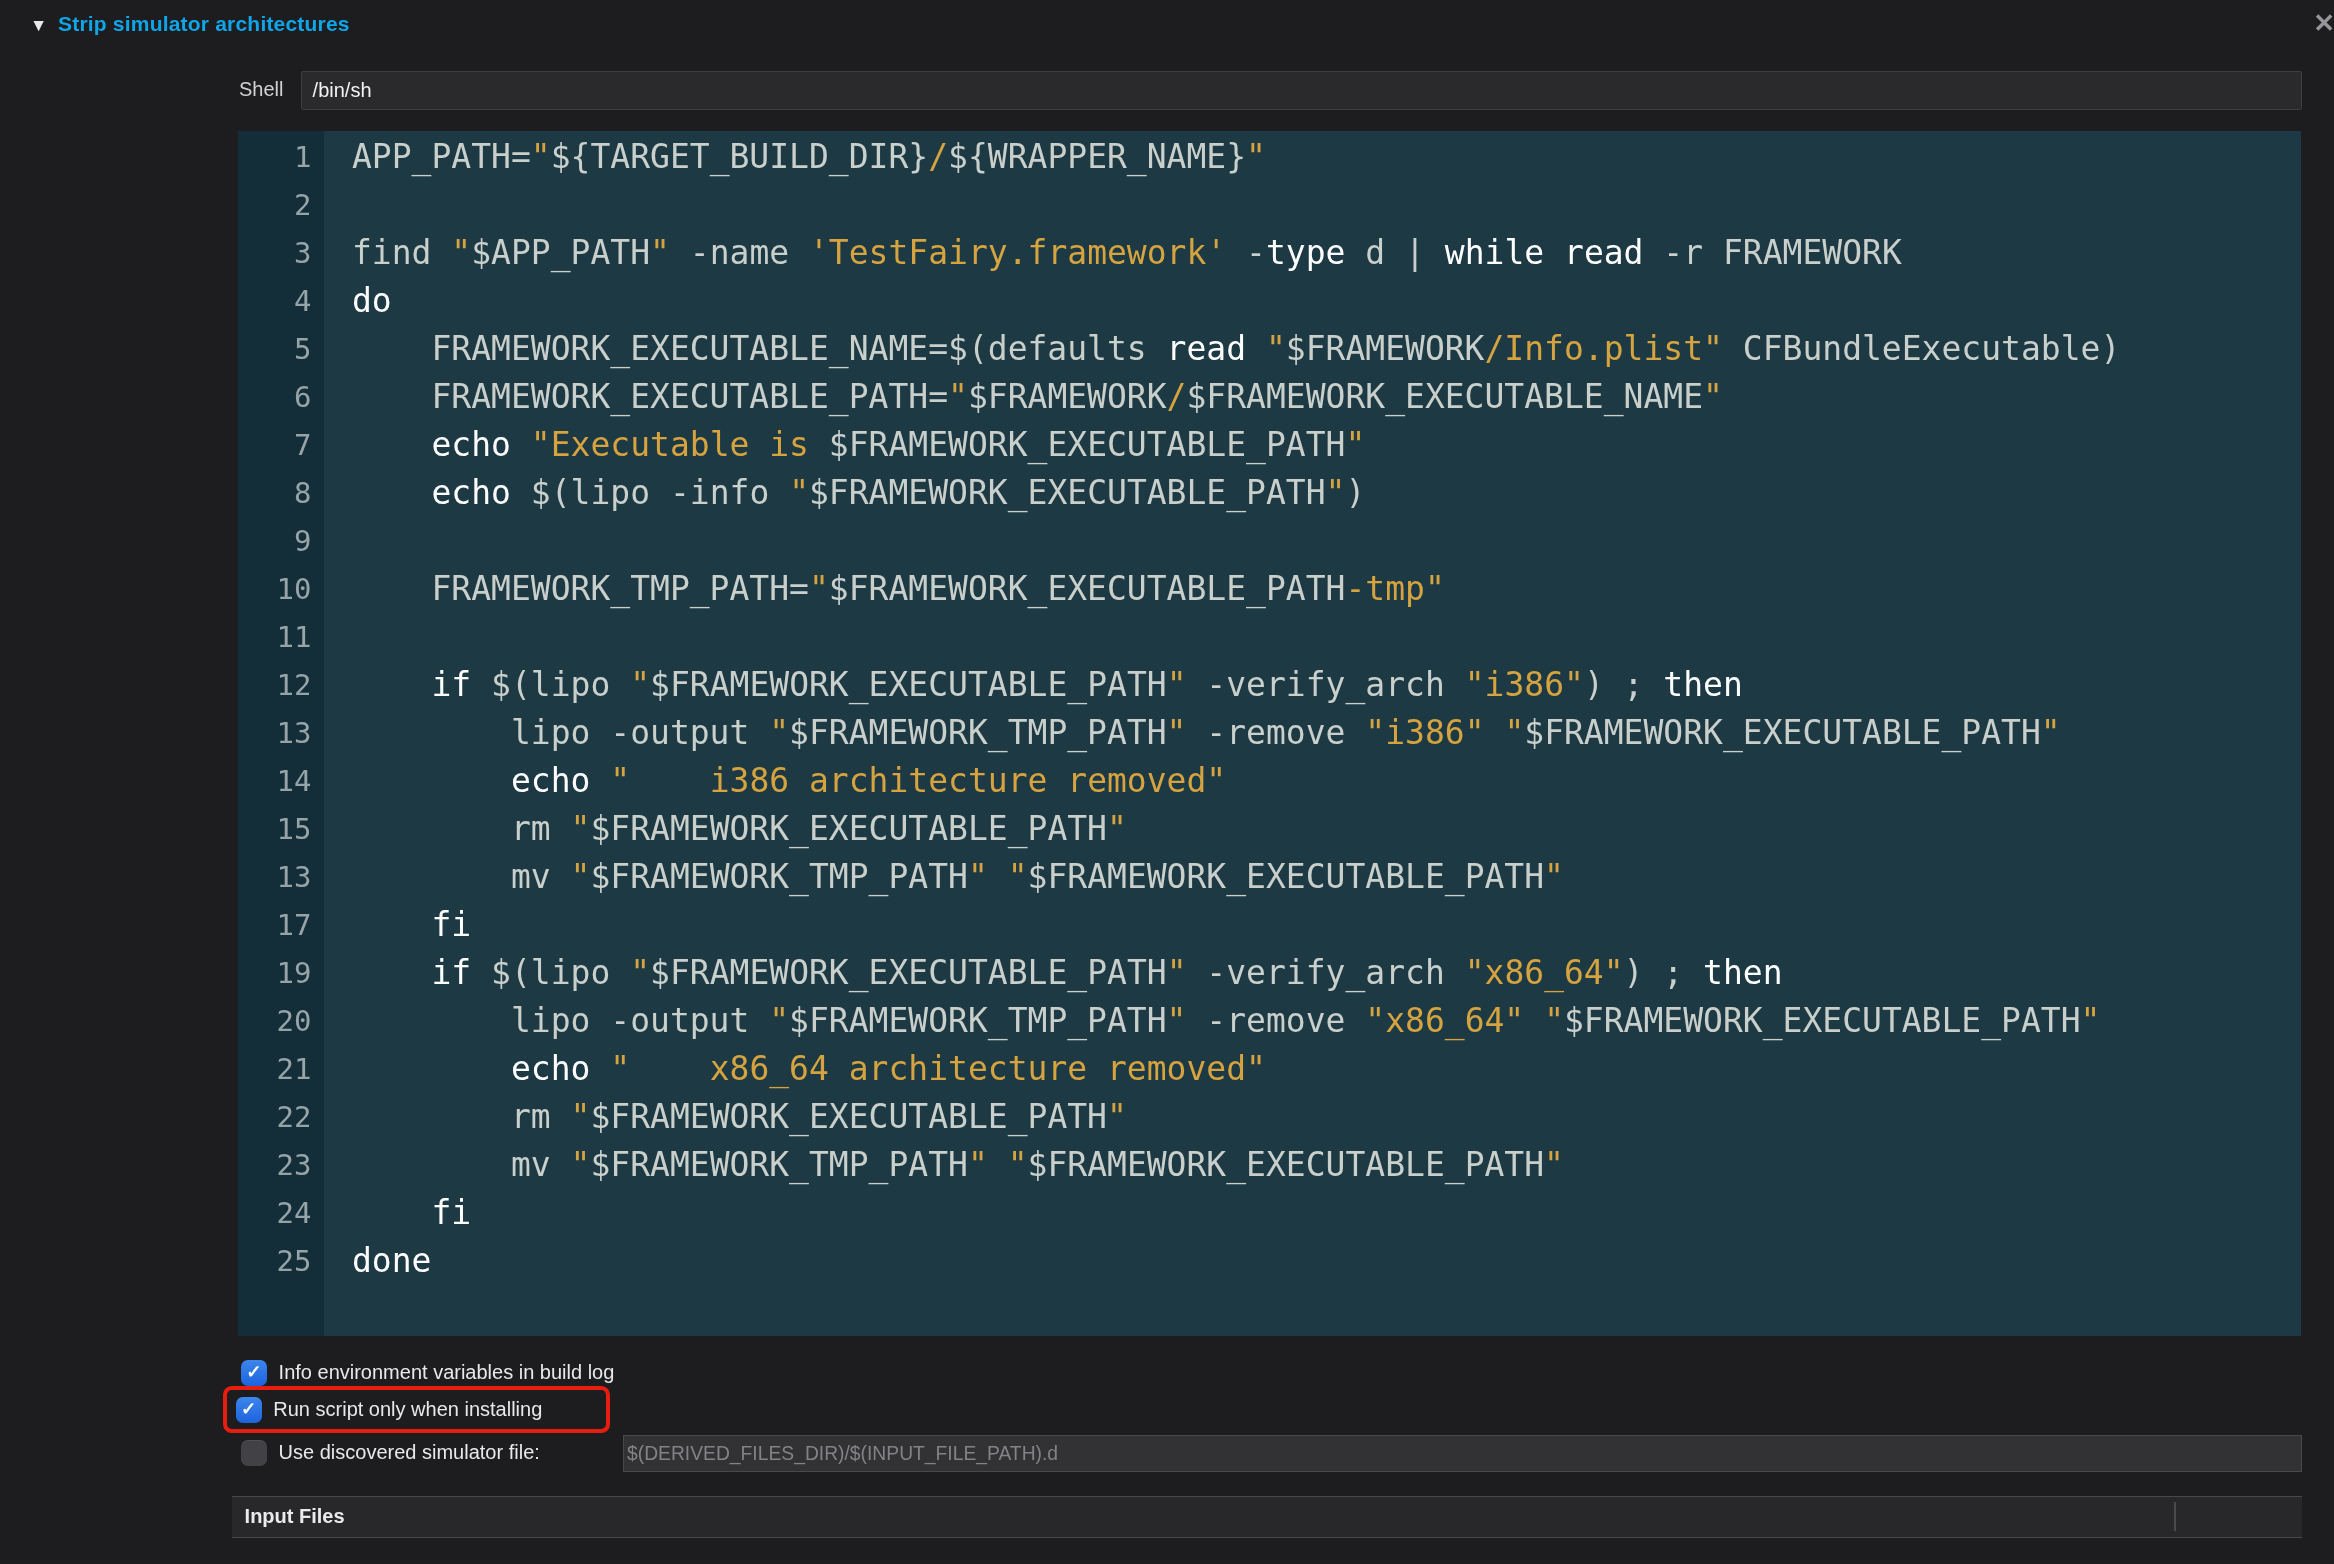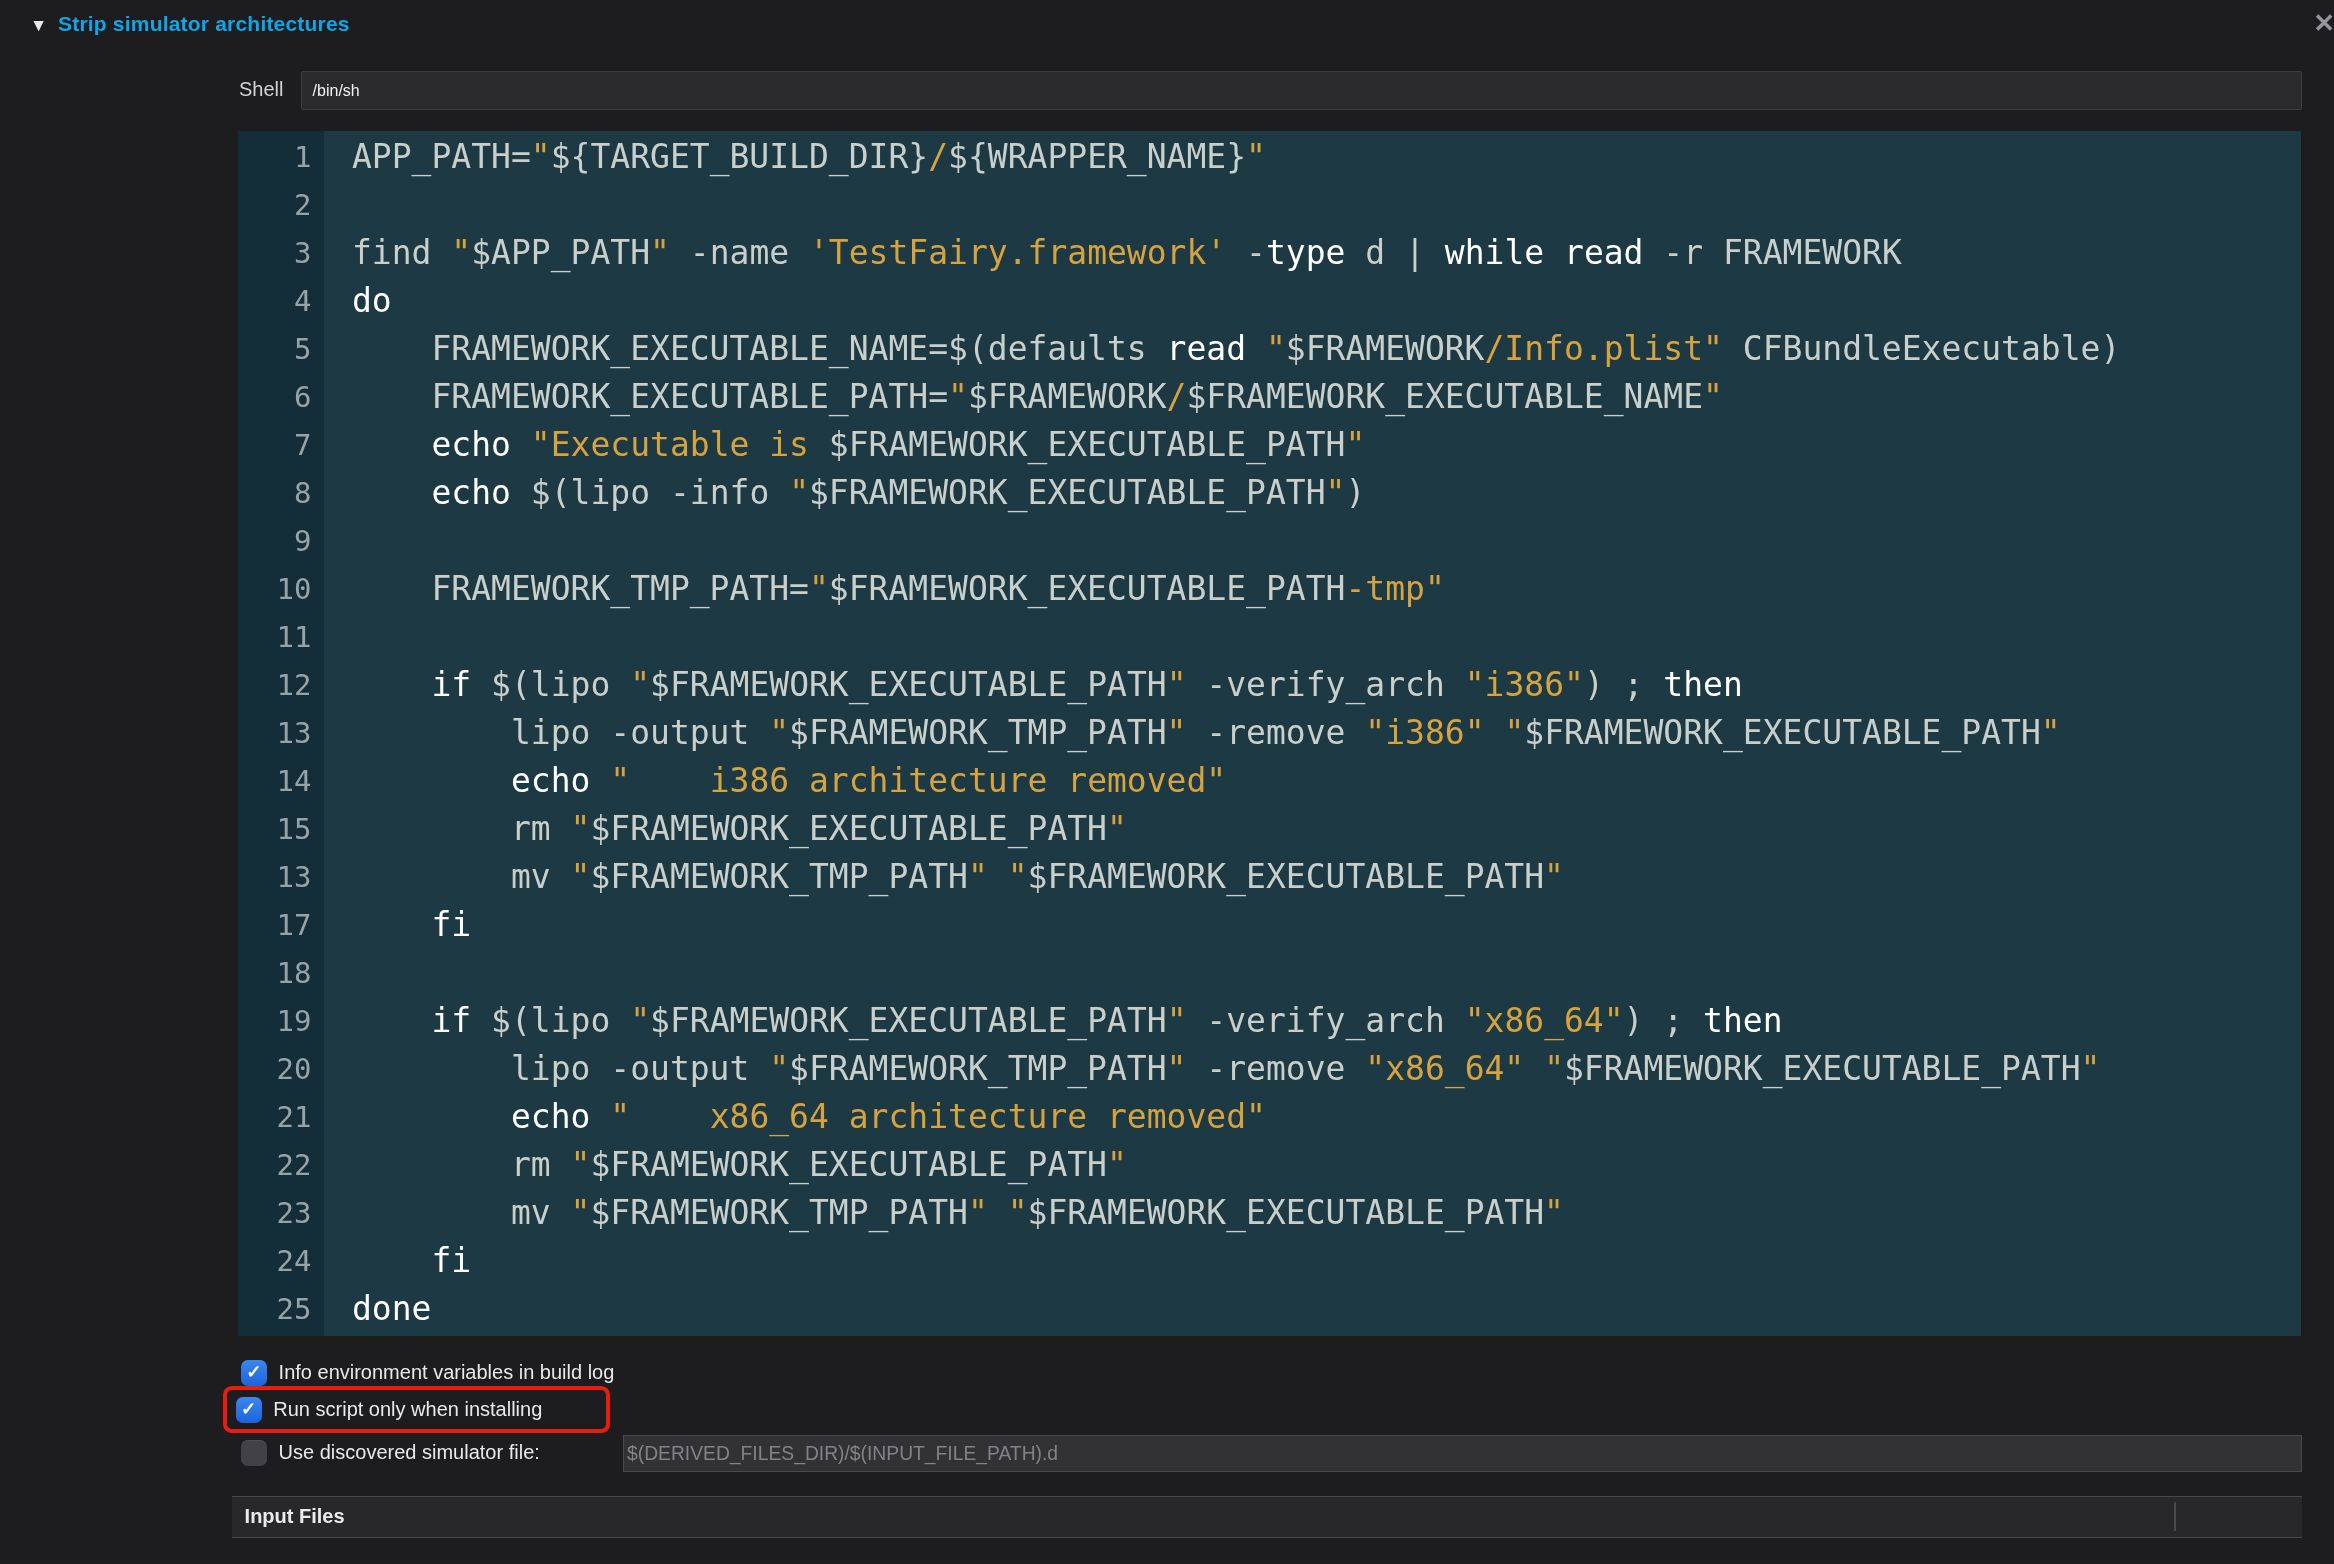--- a/index.html
+++ b/index.html
@@ -11,21 +11,21 @@
   }
   
   .disclosure { position:absolute; left:30px; top:15.4px; font-size:17.4px; color:#e9e9eb; cursor:default; }
   .phase-title { position:absolute; left:58px; top:11.6px; font-size:21px; font-weight:bold; color:#0ea5e9; letter-spacing:0.2px; }
   .close-btn { position:absolute; right:0px; top:7.7px; font-size:26px; font-weight:bold; color:#96969a; }
   
   .shell-label { position:absolute; left:239px; top:78px; font-size:20px; color:#d2d2d4; }
   .shell-field {
     position:absolute; left:301px; top:71px; width:2001px; height:39px;
     background:#2a2a2c; border:1px solid #3e3e41; border-radius:1.9px;
-    line-height:37px; padding-left:10.6px; font-size:16px; color:#f2f2f3;
+    line-height:37px; padding-left:10.6px; font-size:20px; color:#f2f2f3;
   }
   
   .editor {
     position:absolute; left:238px; top:131px; width:2063px; height:1205px;
     background:#1d3944; overflow:hidden;
   }
   .gutter-bg { position:absolute; left:0; top:0; bottom:0; width:86px; background:#142e39; }
   .lines { position:absolute; left:0; top:1.9px; right:0; }
   .code-line { display:flex; align-items:center; height:48px; }
   .line-number {
@@ -150,24 +150,20 @@
         </div>
         <div class="code-line">
           <span class="line-number">13</span>
           <span class="code-text"><span class="tok-p">        mv </span><span class="tok-s">"</span><span class="tok-p">$FRAMEWORK_TMP_PATH</span><span class="tok-s">"</span><span class="tok-p"> </span><span class="tok-s">"</span><span class="tok-p">$FRAMEWORK_EXECUTABLE_PATH</span><span class="tok-s">"</span></span>
         </div>
         <div class="code-line">
           <span class="line-number">17</span>
           <span class="code-text"><span class="tok-p">    </span><span class="tok-k">fi</span></span>
         </div>
         <div class="code-line">
-          <span class="line-number">18</span>
-          <span class="code-text"></span>
-        </div>
-        <div class="code-line">
           <span class="line-number">19</span>
           <span class="code-text"><span class="tok-p">    </span><span class="tok-k">if</span><span class="tok-p"> $(lipo </span><span class="tok-s">"</span><span class="tok-p">$FRAMEWORK_EXECUTABLE_PATH</span><span class="tok-s">"</span><span class="tok-p"> -verify_arch </span><span class="tok-s">"x86_64"</span><span class="tok-p">) ; </span><span class="tok-k">then</span></span>
         </div>
         <div class="code-line">
           <span class="line-number">20</span>
           <span class="code-text"><span class="tok-p">        lipo -output </span><span class="tok-s">"</span><span class="tok-p">$FRAMEWORK_TMP_PATH</span><span class="tok-s">"</span><span class="tok-p"> -remove </span><span class="tok-s">"x86_64"</span><span class="tok-p"> </span><span class="tok-s">"</span><span class="tok-p">$FRAMEWORK_EXECUTABLE_PATH</span><span class="tok-s">"</span></span>
         </div>
         <div class="code-line">
           <span class="line-number">21</span>
           <span class="code-text"><span class="tok-p">        </span><span class="tok-k">echo</span><span class="tok-p"> </span><span class="tok-s">"    x86_64 architecture removed"</span></span>

